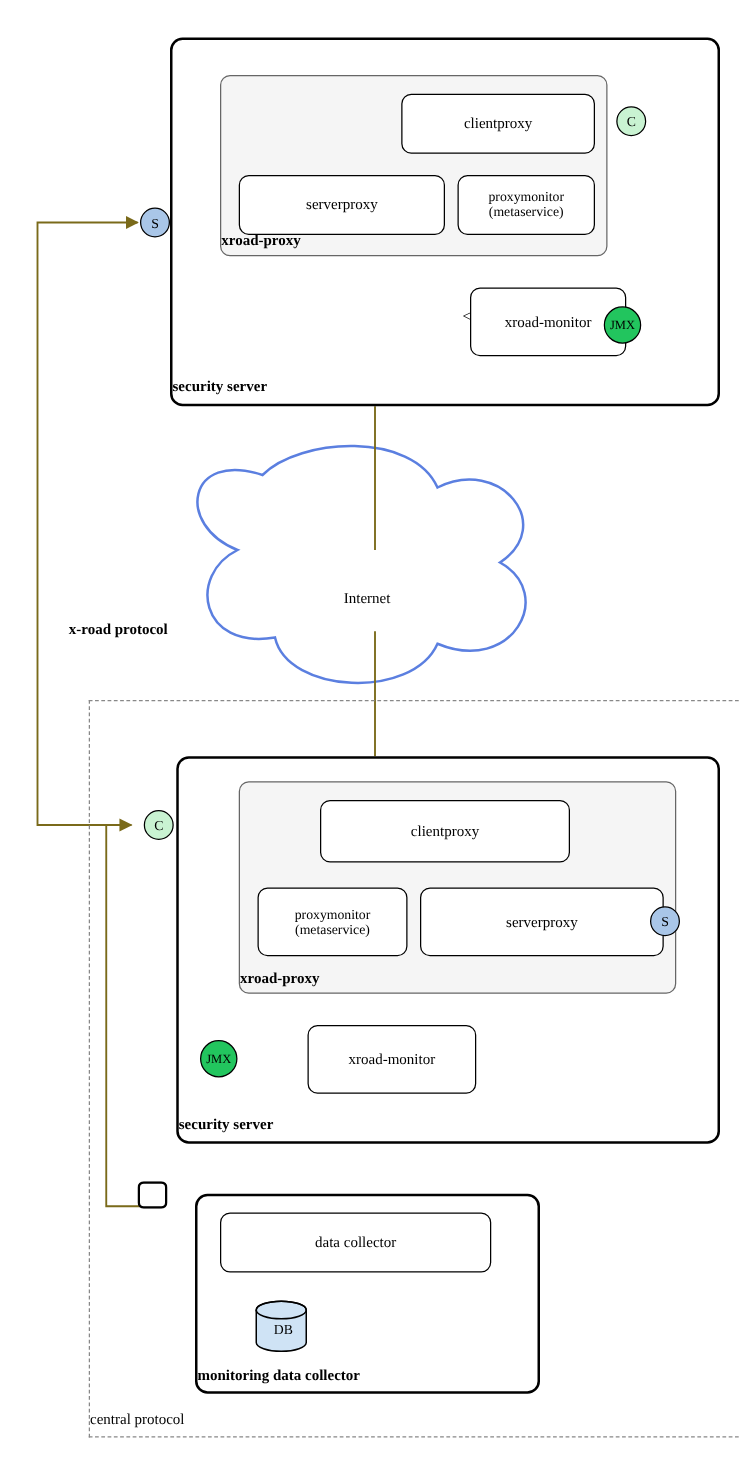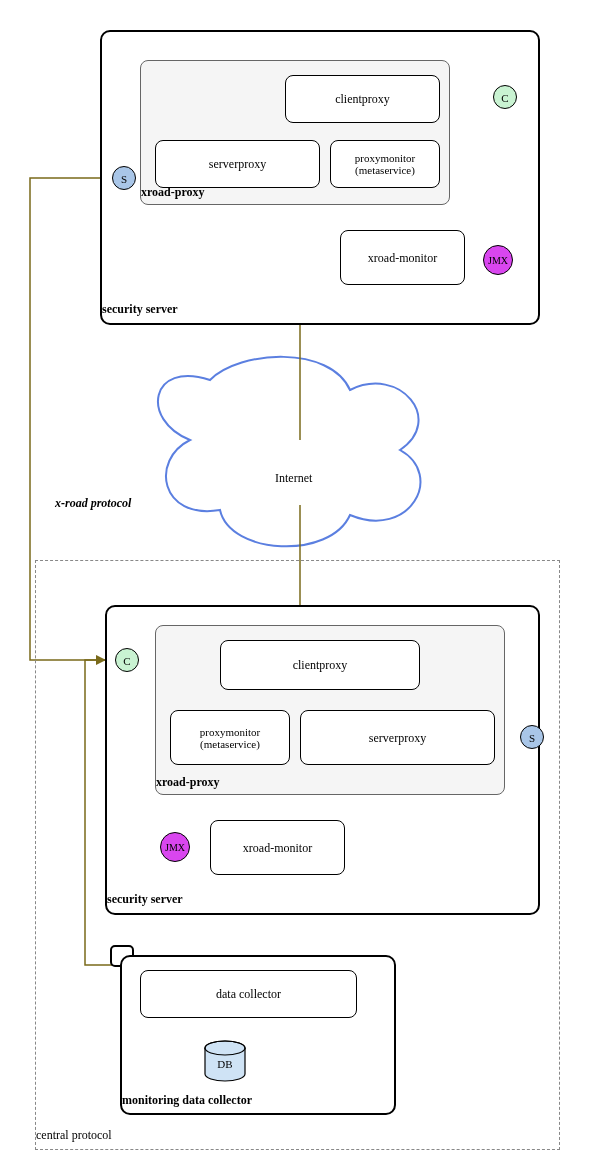--- a/index.html
+++ b/index.html
@@ -12,20 +12,21 @@
   }
   .canvas {
     position: relative;
     width: 593px;
     height: 1171px;
     background: #ffffff;
   }
   .box {
     position: absolute;
     box-sizing: border-box;
+    margin-left: 36px;
   }
   .solid-2 { border: 2px solid #000; border-radius: 10px; }
   .solid-1 { border: 1px solid #000; border-radius: 8px; background:#fff; }
   .grey   { border: 1px solid #666; border-radius: 8px; background: #f5f5f5; }
   .dashed { border: 1.5px dashed #888; }
 
   .label-bottom {
     position: absolute;
     left: 0; right: 0;
     text-align: left;
@@ -44,27 +45,28 @@
     width: 24px; height: 24px;
     border: 1.5px solid #000;
     border-radius: 50%;
     text-align: center;
     line-height: 24px;
     font-size: 11px;
     box-sizing: border-box;
   }
   .port.green { background: #c9f3d2; }
   .port.blue  { background: #a9c6e8; }
-  .port.jmx   { width: 30px; height: 30px; line-height: 30px; background: #d946ef; font-size:10px; }
+  .port.jmx   { width: 30px; height: 30px; line-height: 30px; background: #22c55e; font-size:10px; }
 
   .db-label {
     position: absolute;
-    text-align: center;
+    text-align: left;
     font-size: 11px;
     width: 40px;
+    padding-left: 14px;
   }
 
   .free-label {
     position: absolute;
     font-size: 12px;
     margin-top: 36px;
   }
   .bold { font-weight: bold; }
 </style>
 </head>
@@ -120,21 +122,21 @@
   <div class="box solid-1" style="left:340px; top:230px; width:125px; height:55px;">
     <div class="label-center">xroad-monitor</div>
   </div>
 
   <div class="port blue" style="left:112px; top:166px;">S</div>
   <div class="port green" style="left:493px; top:85px;">C</div>
   <div class="port jmx" style="left:483px; top:245px;">JMX</div>
 
   <div class="free-label" style="left:275px; top:435px;">Internet</div>
 
-  <div class="free-label bold" style="left:55px; top:460px;font-style:italic;">x-road protocol</div>
+  <div class="free-label bold" style="left:55px; top:460px;">x-road protocol</div>
 
   <div class="box dashed" style="left:35px; top:560px; width:525px; height:590px;">
     <div class="label-bottom" style="bottom:6px;">central protocol</div>
   </div>
 
   <div class="box solid-2" style="left:105px; top:605px; width:435px; height:310px; background:#fff;">
     <div class="label-bottom bold" style="bottom:6px;">security server</div>
   </div>
 
   <div class="box grey" style="left:155px; top:625px; width:350px; height:170px;">

